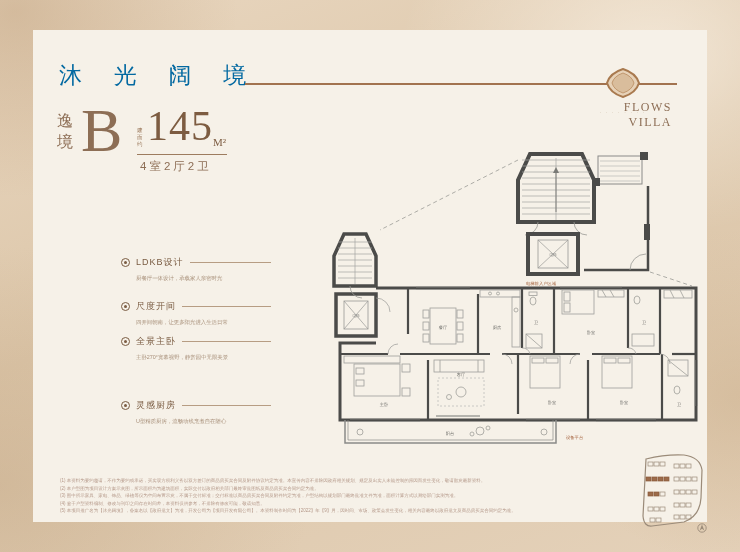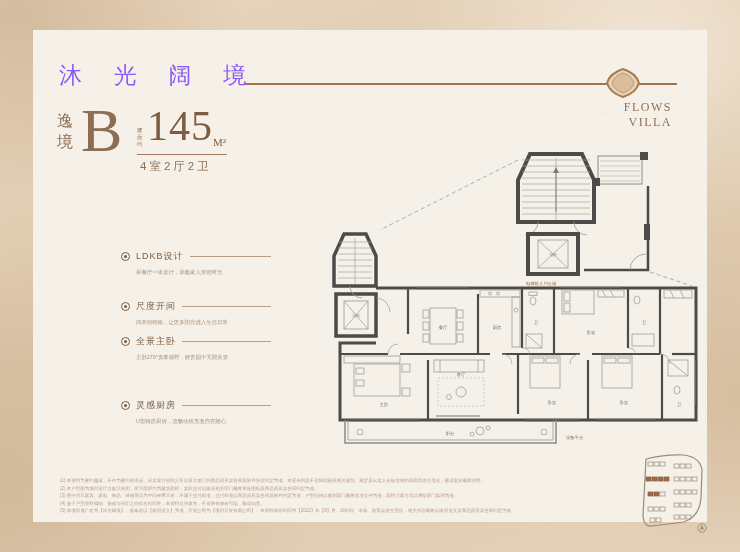--- a/index.html
+++ b/index.html
@@ -11,21 +11,21 @@
       radial-gradient(420px 300px at 88% 10%, rgba(255,249,240,.6), transparent 60%),
       radial-gradient(360px 300px at 2% 2%, rgba(178,142,102,.38), transparent 62%),
       radial-gradient(520px 400px at 0% 88%, rgba(186,156,120,.35), transparent 60%),
       radial-gradient(320px 280px at 100% 72%, rgba(198,168,130,.42), transparent 60%),
       linear-gradient(160deg, #e9d7c0 0%, #dcc6a9 45%, #e4d1b9 100%);
   }
   .card { position:absolute; left:33px; top:30px; width:674px; height:492px; background:#f6f1e8; }
 
   
   .title { position:absolute; left:26px; top:30px; font-family:"Liberation Serif", serif;
-    font-size:23px; color:#8b5cf6; letter-spacing:13px; white-space:nowrap; }
+    font-size:23px; color:#0369a1; letter-spacing:13px; white-space:nowrap; }
   .header-line { position:absolute; left:212px; top:53px; width:432px; height:2px; background:#a2734f; }
   .emblem { position:absolute; left:570px; top:37px; width:40px; height:32px; }
   .logo-name { position:absolute; left:549px; top:70px; width:90px; text-align:right;
     font-size:12px; letter-spacing:1.5px; color:#8d6e55; font-family:"Liberation Serif", serif; }
   .logo-sub { position:absolute; left:545px; top:80px; width:90px; text-align:center;
     font-size:4px; letter-spacing:2px; color:#b49a80; }
 
   
   .u-series { position:absolute; left:24px; top:80px; width:20px; font-size:16px; line-height:21px;
     color:#8d6e55; word-break:break-all; letter-spacing:0; }
@@ -87,21 +87,21 @@
     <div class="u-series">逸境</div>
     <div class="u-letter">B</div>
     <div class="u-area">
       <span class="u-area-label">建面约</span>
       <span class="u-area-num">145</span>
       <span class="u-area-unit">M²</span>
     </div>
     <div class="u-underline"></div>
     <div class="u-rooms">4室2厅2卫</div>
 
-    <div class="feature" style="top:220px;">
+    <div class="feature" style="top:226px;">
       <div class="f-head">
         <span class="f-dot">
             <span class="f-dot-core"></span>
           </span>
         <span class="f-title">LDKB设计</span>
         <span class="f-line"></span>
       </div>
       <div class="f-desc">厨餐厅一体设计，承载家人亲密时光</div>
     </div>
     <div class="feature" style="top:270px;">

